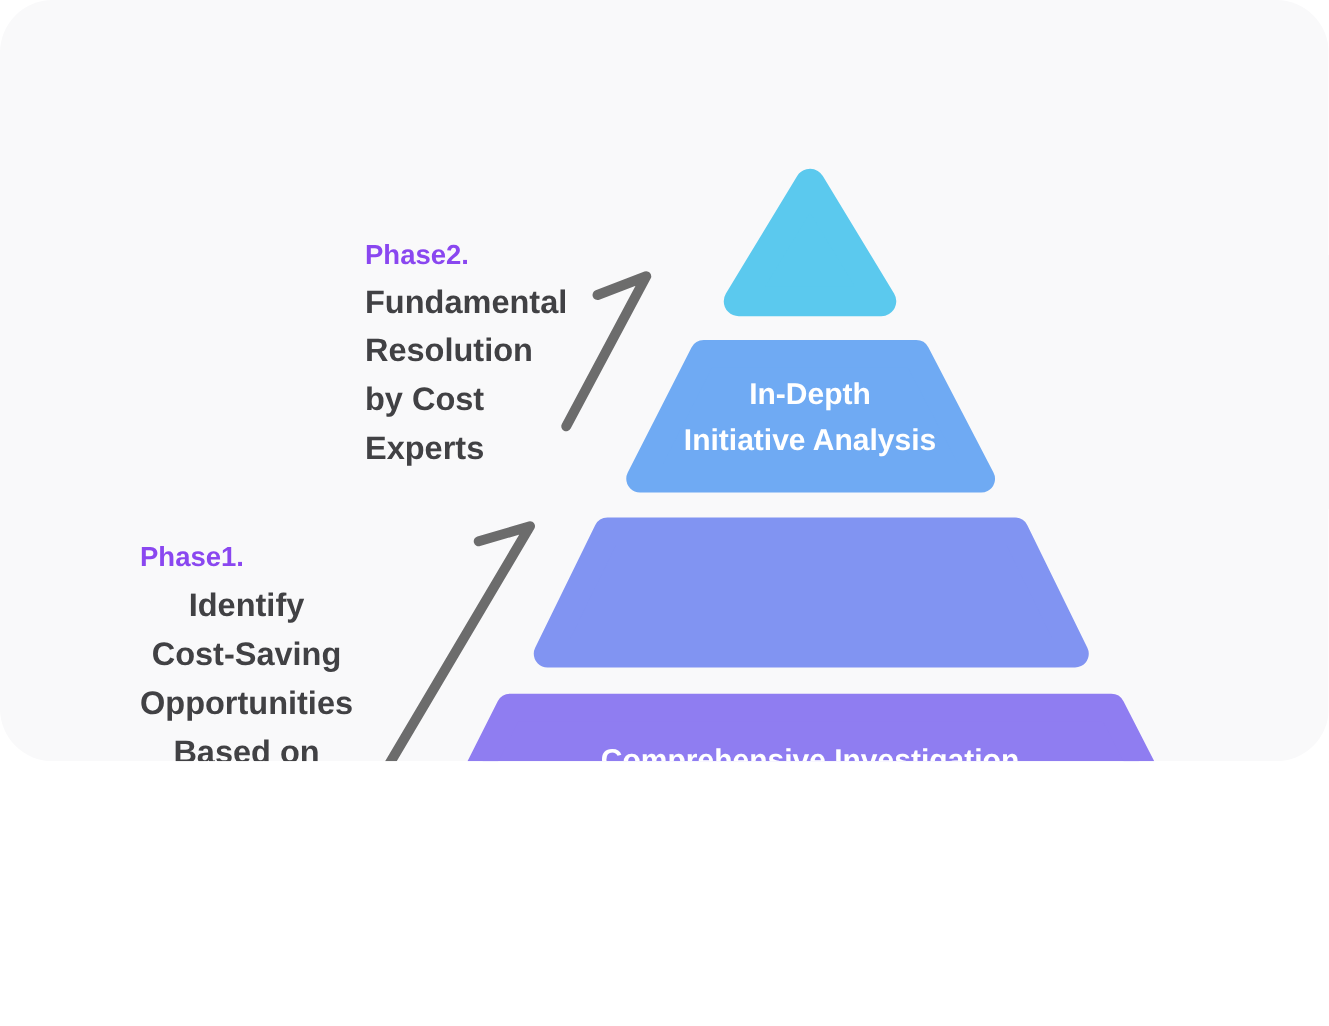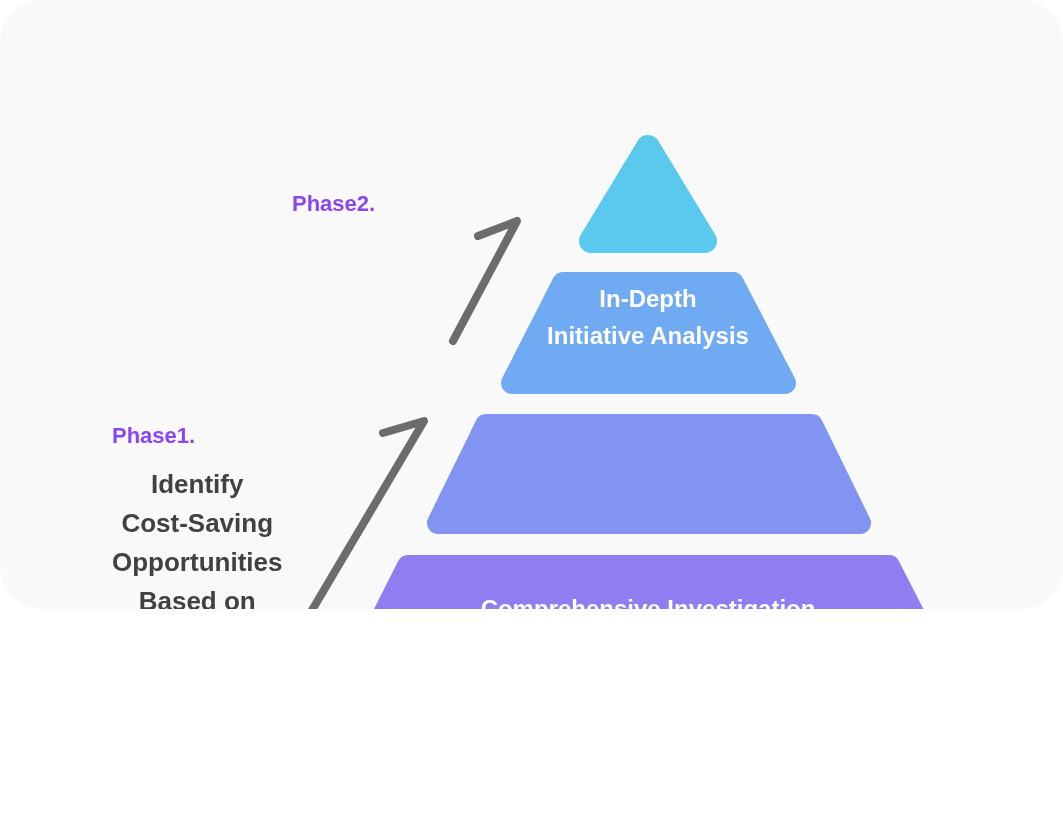--- a/index.html
+++ b/index.html
@@ -51,33 +51,33 @@
   }
   .phase-desc {
     position: absolute;
     color: #414144;
     font-size: 26px;
     font-weight: 600;
     line-height: 39px;
   }
   .phase2-label { left: 292px; top: 191px; }
   .phase2-desc  { left: 292px; top: 222px; }
-  .phase1-label { left: 112px; top: 423px; }
+  .phase1-label { left: 112px; top: 433px; }
   .phase1-desc  { left: 112px; top: 465px; text-align: center; }
 
   .level-label {
     position: absolute;
     left: 348px;
     width: 600px;
     text-align: center;
     color: #ffffff;
     font-weight: 600;
   }
   .level1-label { top: 211px; font-size: 20px; line-height: 26px; }
-  .level2-label { top: 280px; font-size: 24px; line-height: 37px; }
+  .level2-label { top: 297px; font-size: 24px; line-height: 37px; }
   .level3-label { top: 440px; font-size: 24px; line-height: 37px; }
   .level4-label { top: 590px; font-size: 24px; line-height: 37px; }
 </style>
 </head>
 <body>
 
 <div class="stage">
   <div class="card"></div>
 
   <svg class="diagram-svg" viewBox="0 0 1063 821">
@@ -89,20 +89,24 @@
     <polygon class="level-shape" stroke-width="22" points="486,425 812,425 860,523 438,523" color="#8194f2"></polygon>
 
     <polygon class="level-shape" stroke-width="22" points="408,566 889,566 949,683 349,683" color="#8f7df1"></polygon>
 
     <polyline class="arrow-line" points="478,236 517,221 453,341" color="#6c6c6c"></polyline>
 
     <polyline class="arrow-line" points="383,433 424,421 292,644" color="#6c6c6c"></polyline>
   </svg>
 
   <div class="phase-label phase2-label">Phase2.</div>
+  <div class="phase-desc phase2-desc pre">Fundamental
+Resolution
+by Cost
+Experts</div>
 
   <div class="phase-label phase1-label">Phase1.</div>
   <div class="phase-desc phase1-desc pre">Identify
 Cost-Saving
 Opportunities
 Based on
 Field Data</div>
 
   <div class="level-label level2-label pre">In-Depth
 Initiative Analysis</div>

